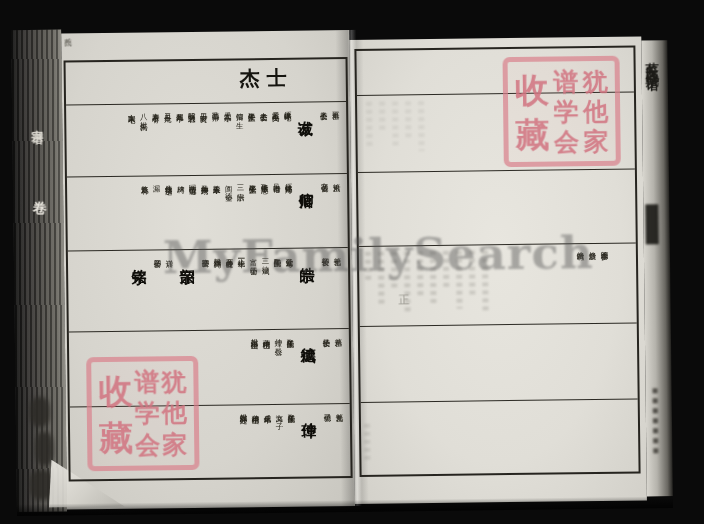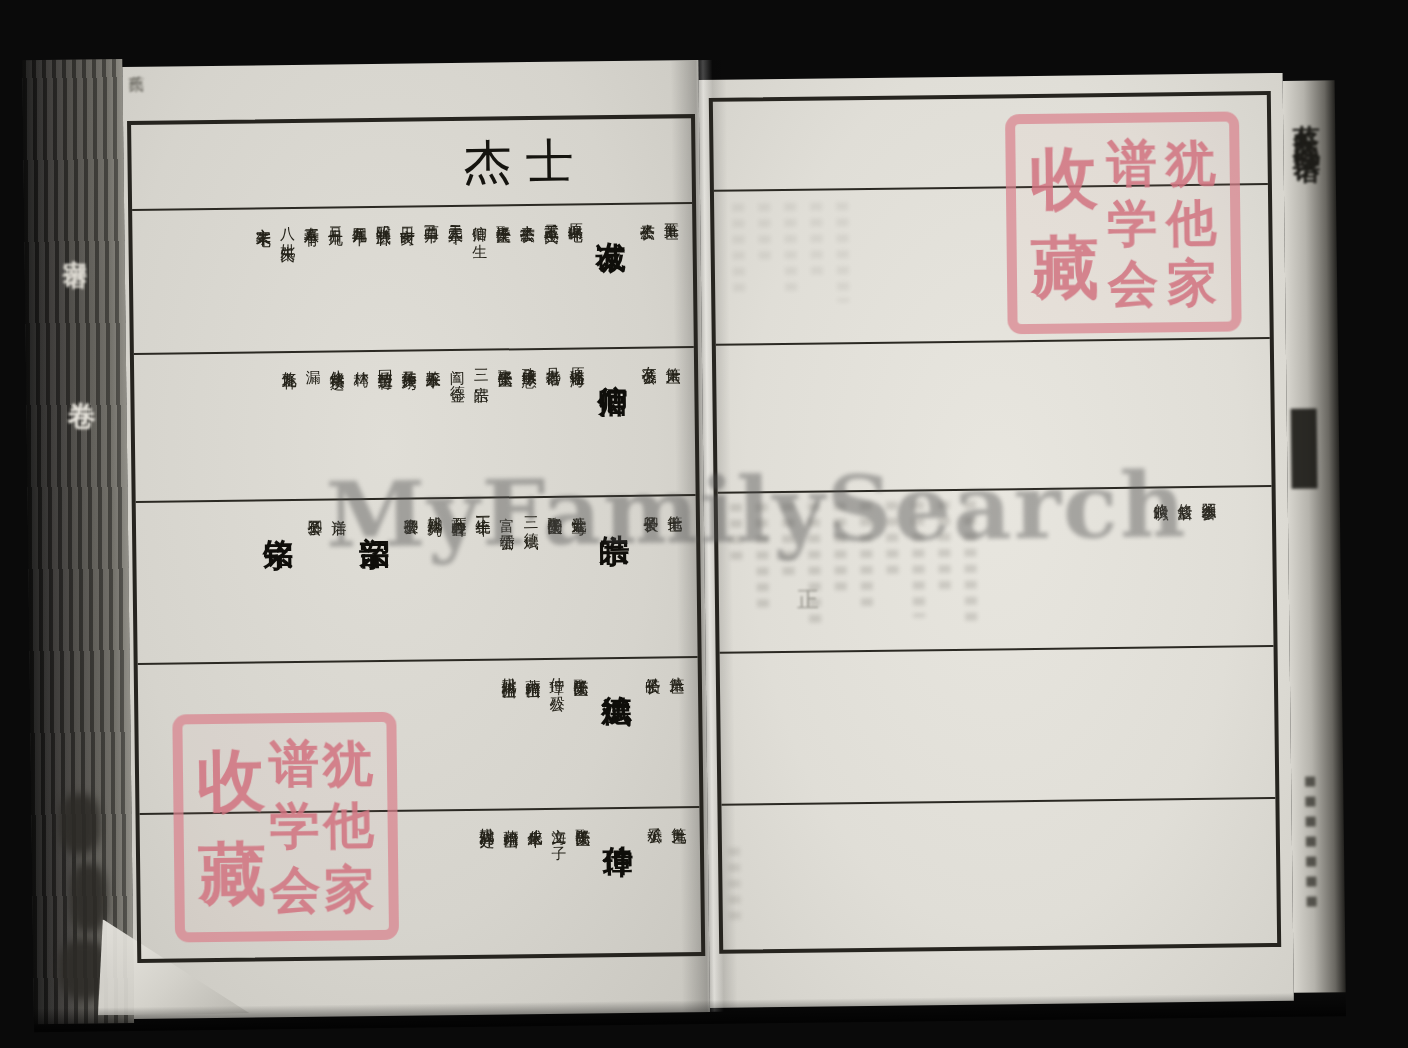--- a/index.html
+++ b/index.html
@@ -29,21 +29,21 @@
   #right-table{left:357px;top:49px;width:281px;height:428px;}
   .band{position:relative;box-sizing:border-box;border-bottom:1.5px solid #2b2923;}
   .band:last-child{border-bottom:none;}
   #left-table .header-band{height:43px;}
   #left-table .rb1{height:72px;} #left-table .rb2{height:74px;} #left-table .rb3{height:81px;}
   #left-table .rb4{height:75px;} #left-table .rb5{height:72px;}
   #right-table .header-band{height:45px;}
   #right-table .rb1{height:77px;} #right-table .rb2{height:74px;} #right-table .rb3{height:80px;}
   #right-table .rb4{height:76px;} #right-table .rb5{height:72px;}
 
-  .header-title{position:absolute;right:52px;top:5px;font-size:24px;font-weight:400;
+  .header-title{position:absolute;right:52px;top:5px;font-size:20px;font-weight:700;
     letter-spacing:7px;color:#15140f;}
 
   .gen-row{position:absolute;inset:0;padding:3px 4px;writing-mode:vertical-rl;
     text-orientation:upright;overflow:hidden;}
   .gen-row .col{display:block;font-size:7.5px;line-height:10px;letter-spacing:.5px;
     color:#242219;margin:0 2px;}
   .gen-row .col.large{font-size:15px;line-height:20px;font-weight:700;color:#0f0e0a;
     margin:0 3px;padding-top:3px;}
 
   

